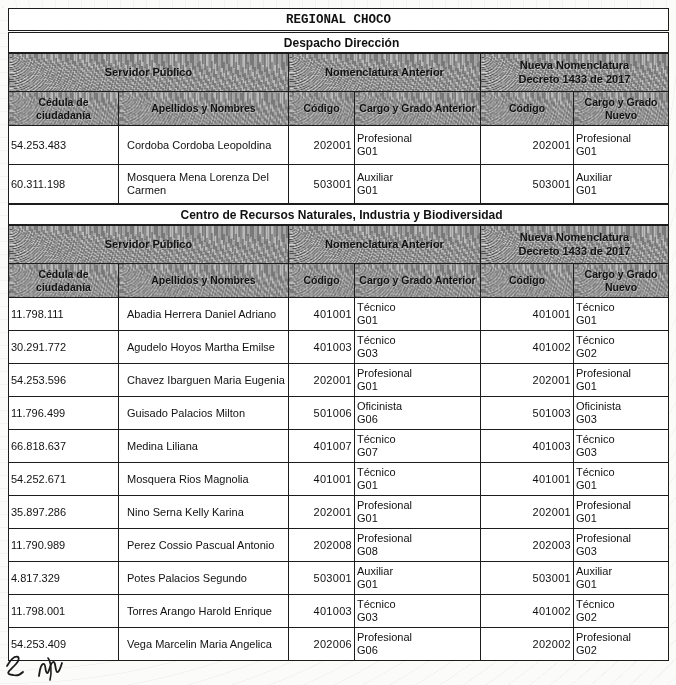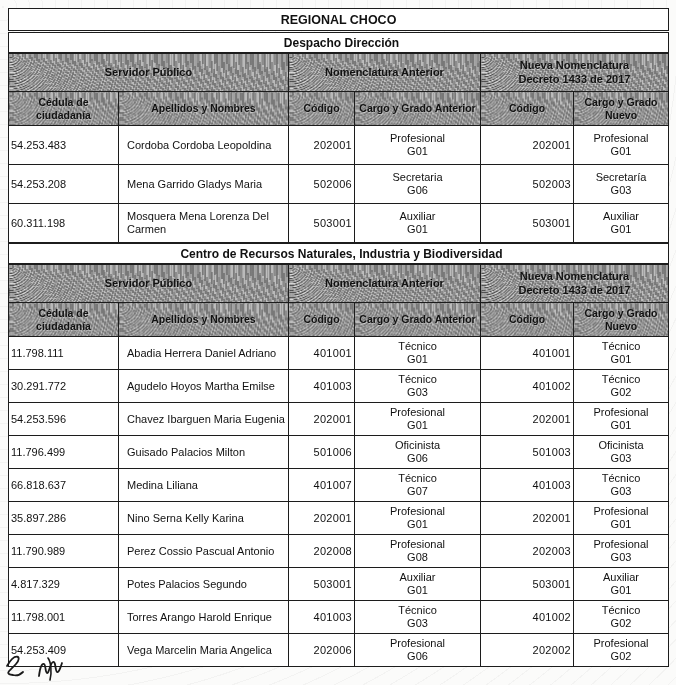--- a/index.html
+++ b/index.html
@@ -16,21 +16,21 @@
     border-collapse:collapse;table-layout:fixed;
   }
   td,th{
     border:1.6px solid #1c1c1c;
     padding:1px 2px;
     overflow:hidden;
     vertical-align:middle;
   }
   tr.title-row td{
     height:19px;text-align:center;font-weight:bold;font-size:12.5px;
-    border-bottom:3px double #1c1c1c;background:#fff;
+    border-bottom:3px double #1c1c1c;background:#fff;font-family:Liberation Mono, monospace;
   }
   tr.subtitle-row td{
     height:17px;text-align:center;font-weight:bold;font-size:12px;
     border-top:2px solid #1c1c1c;border-bottom:2px solid #1c1c1c;background:#fff;padding-left:8px;
   }
   .shade{
     background-color:#a6a6a6;
     background-image:
       repeating-radial-gradient(circle at 1px 1px, rgba(15,15,15,.55) 0 .7px, transparent .7px 2.4px),
       repeating-radial-gradient(circle at 2px 3px, rgba(255,255,255,.55) 0 .6px, transparent .6px 3.1px),
@@ -38,21 +38,21 @@
     text-shadow:.5px .5px 0 rgba(255,255,255,.3);
   }
   tr.group-row th{height:35px;font-size:11px;font-weight:bold;text-align:center;line-height:1.25;}
   tr.colhead-row th{height:31px;font-size:10.5px;font-weight:bold;text-align:center;line-height:1.15;}
   td.cell{font-size:11px;line-height:1.18;background:#fff;}
   tr.sec1 td.cell{height:36px;}
   tr.sec2 td.cell{height:30px;}
   .cedula{text-align:left;}
   .nombre{text-align:left;padding-left:8px;}
   .cod{text-align:right;letter-spacing:.3px;}
-  .cargo{text-align:center;}
+  .cargo{}
   #scribble{position:absolute;left:1px;top:650px;}
 </style>
 </head>
 <body>
 
 <table>
   <colgroup>
     <col style="width:110px">
       <col style="width:170px">
       <col style="width:66px">
@@ -94,34 +94,20 @@
           <div>Profesional</div>
           <div>G01</div>
         </td>
     <td class="cell cod">202001</td>
     <td class="cell cargo">
           <div>Profesional</div>
           <div>G01</div>
         </td>
   </tr>
   <tr class="sec1">
-    <td class="cell cedula">54.253.208</td>
-    <td class="cell nombre">Mena Garrido Gladys Maria</td>
-    <td class="cell cod">502006</td>
-    <td class="cell cargo">
-          <div>Secretaria</div>
-          <div>G06</div>
-        </td>
-    <td class="cell cod">502003</td>
-    <td class="cell cargo">
-          <div>Secretaría</div>
-          <div>G03</div>
-        </td>
-  </tr>
-  <tr class="sec1">
     <td class="cell cedula">60.311.198</td>
     <td class="cell nombre">Mosquera Mena Lorenza Del Carmen</td>
     <td class="cell cod">503001</td>
     <td class="cell cargo">
           <div>Auxiliar</div>
           <div>G01</div>
         </td>
     <td class="cell cod">503001</td>
     <td class="cell cargo">
           <div>Auxiliar</div>
@@ -214,20 +200,34 @@
           <div>Técnico</div>
           <div>G07</div>
         </td>
     <td class="cell cod">401003</td>
     <td class="cell cargo">
           <div>Técnico</div>
           <div>G03</div>
         </td>
   </tr>
   <tr class="sec2">
+    <td class="cell cedula">54.252.671</td>
+    <td class="cell nombre">Mosquera Rios Magnolia</td>
+    <td class="cell cod">401001</td>
+    <td class="cell cargo">
+          <div>Técnico</div>
+          <div>G01</div>
+        </td>
+    <td class="cell cod">401001</td>
+    <td class="cell cargo">
+          <div>Técnico</div>
+          <div>G01</div>
+        </td>
+  </tr>
+  <tr class="sec2">
     <td class="cell cedula">35.897.286</td>
     <td class="cell nombre">Nino Serna Kelly Karina</td>
     <td class="cell cod">202001</td>
     <td class="cell cargo">
           <div>Profesional</div>
           <div>G01</div>
         </td>
     <td class="cell cod">202001</td>
     <td class="cell cargo">
           <div>Profesional</div>

